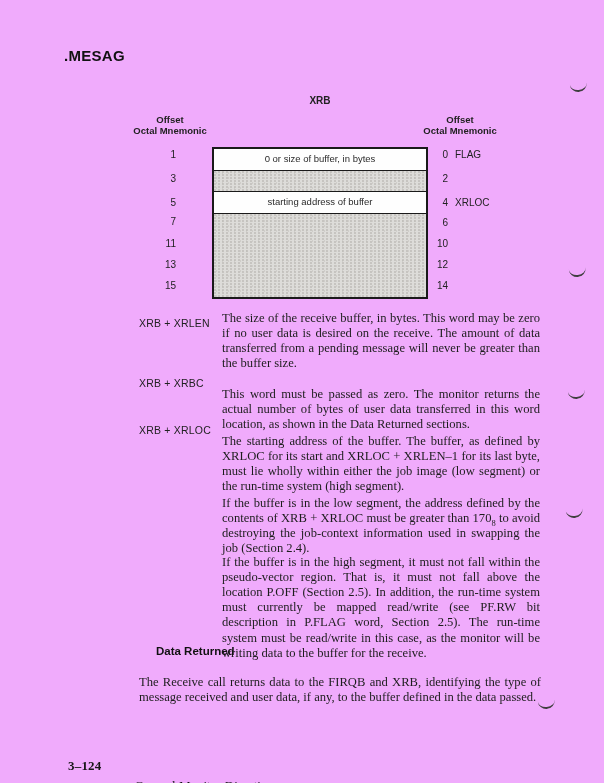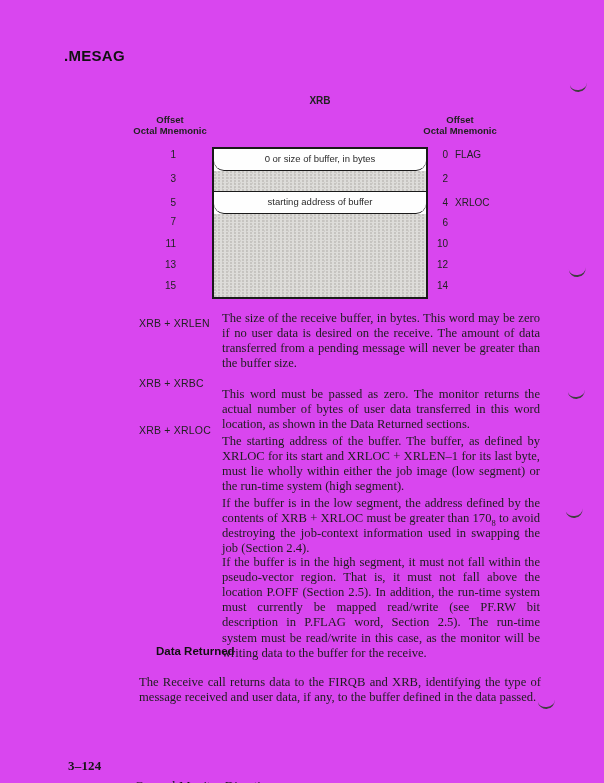--- a/index.html
+++ b/index.html
@@ -1,19 +1,19 @@
 <!DOCTYPE html>
 <html><head>
 <meta charset="utf-8">
 <style>
   html,body{margin:0;padding:0;background:#ffffff;}
   .page{
     position:relative;
     width:604px;height:783px;
-    background:#d946ef;
+    background:#f0abfc;
     font-family:"Liberation Serif",serif;
     color:#1d1d1d;
     overflow:hidden;
   }
 
   
   .directive{
     position:absolute;left:64px;top:47px;
     font-family:"Liberation Sans",sans-serif;
     font-weight:bold;font-size:15px;letter-spacing:.3px;color:#111;
@@ -36,21 +36,21 @@
   
   .diagram-box{
     position:absolute;left:212px;top:147px;width:216px;height:152px;
     box-sizing:border-box;border:2px solid #1a1a1a;
     display:flex;flex-direction:column;background:#fff;
   }
   .drow{box-sizing:border-box;flex:0 0 auto;}
   .drow.white{
     height:21.5px;background:#fefefe;border-bottom:1.5px solid #1a1a1a;
     font-family:"Liberation Sans",sans-serif;font-size:9.5px;color:#2a2a2a;
-    text-align:center;line-height:20px;border-radius:10px;
+    text-align:center;line-height:20px;
   }
   .drow.fill{flex:1 1 auto;}
   .stipple{
     background-color:#dddcd9;
     background-image:
       radial-gradient(circle at 1px 1px,#bcbab6 .6px,transparent .95px),
       radial-gradient(circle at 2.5px 2px,#cfcdc9 .5px,transparent .85px);
     background-size:4px 3px,6px 5px;
   }
   .drow.shaded{height:21.5px;border-bottom:1.5px solid #1a1a1a;}

